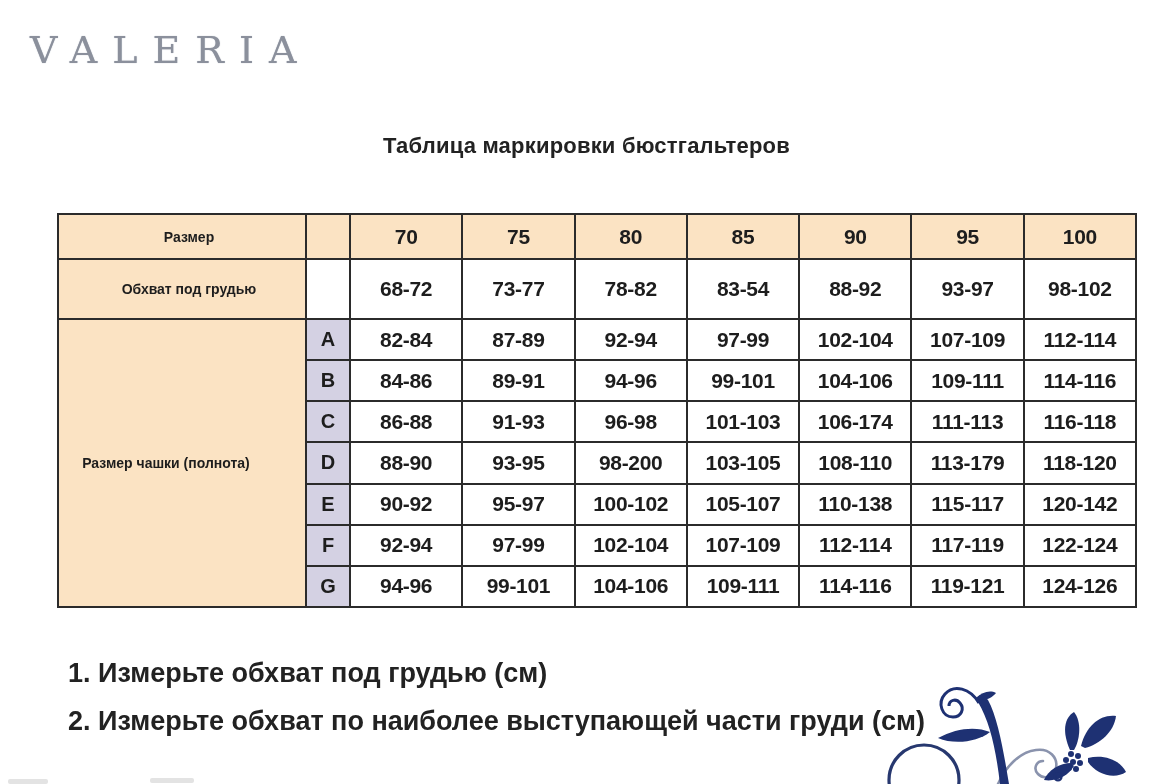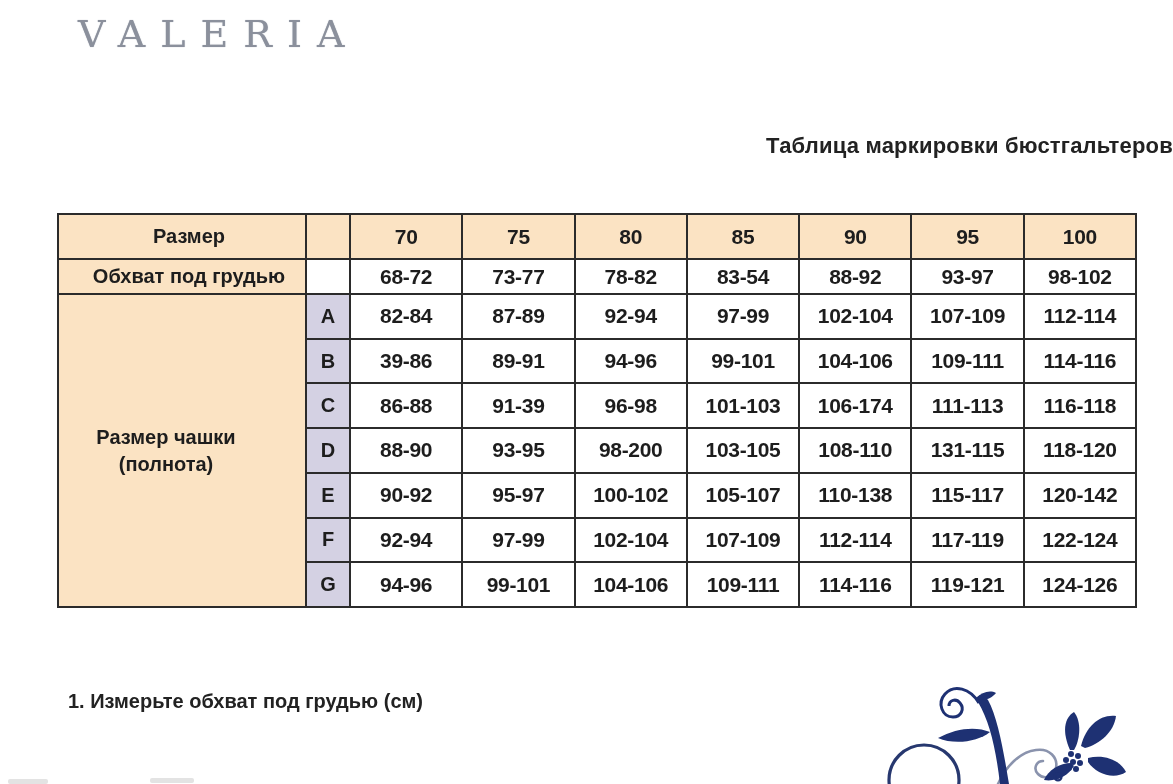--- a/index.html
+++ b/index.html
@@ -3,56 +3,55 @@
 <meta charset="utf-8">
 <style>
   html,body{margin:0;padding:0;}
   body{
     width:1173px;height:784px;overflow:hidden;background:#ffffff;
     font-family:"Liberation Sans", sans-serif;color:#1c1c1c;position:relative;
   }
   .page{position:relative;width:1173px;height:784px;background:#ffffff;}
 
   .logo{
-    position:absolute;left:30px;top:12px;
+    position:absolute;left:30px;top:28px;
     font-family:"DejaVu Serif", serif;
     font-size:38px;font-weight:400;color:#8b909c;
     letter-spacing:15px;
     text-shadow:0 0 1px #aab0bb;
-    margin-left:48px;
   }
 
   .title{
     position:absolute;left:0;top:133px;width:1173px;
-    text-align:right;font-size:22px;font-weight:700;color:#222;
+    text-align:center;font-size:22px;font-weight:700;color:#222;
     letter-spacing:0.2px;
   }
 
   .size-table{
     position:absolute;left:57px;top:213px;
     width:1080px;height:395px;
     border-collapse:collapse;table-layout:fixed;
     font-size:21px;font-weight:700;color:#1d1d1d;
   }
   .size-table td{
     border:2px solid #2b2b2b;
     text-align:center;vertical-align:middle;
     padding:0;
   }
   .c-peach{background:#fbe3c3;}
   .c-lav{background:#d4d1e3;}
   .c-white{background:#ffffff;margin-left:37px;}
-  .lbl{text-align:center;padding-left:14px !important;font-size:20px;}
+  .lbl{text-align:center;padding-left:14px !important;font-size:14px;}
   .cup-lbl{line-height:1.35;}
   .letter{font-size:20px;}
   .num{font-size:21px;letter-spacing:-0.3px;}
 
   .instr{
     position:absolute;left:68px;
-    font-size:20px;font-weight:700;color:#222;margin-top:32px;
+    font-size:27px;font-weight:700;color:#222;
   }
   .instr-1{top:658px;}
   .instr-2{top:706px;}
 
   .ornament{
     position:absolute;left:878px;top:670px;width:270px;height:114px;
     overflow:hidden;
   }
 
   .fragment{
@@ -87,21 +86,21 @@
       <td class="c-peach lbl">Размер</td>
       <td class="c-peach"></td>
       <td class="c-peach num">70</td>
       <td class="c-peach num">75</td>
       <td class="c-peach num">80</td>
       <td class="c-peach num">85</td>
       <td class="c-peach num">90</td>
       <td class="c-peach num">95</td>
       <td class="c-peach num">100</td>
     </tr>
-    <tr style="height:35px">
+    <tr style="height:60px">
       <td class="c-peach lbl">Обхват под грудью</td>
       <td class="c-white"></td>
       <td class="c-white num">68-72</td>
       <td class="c-white num">73-77</td>
       <td class="c-white num">78-82</td>
       <td class="c-white num">83-54</td>
       <td class="c-white num">88-92</td>
       <td class="c-white num">93-97</td>
       <td class="c-white num">98-102</td>
     </tr>
@@ -111,46 +110,46 @@
       <td class="c-white num">82-84</td>
       <td class="c-white num">87-89</td>
       <td class="c-white num">92-94</td>
       <td class="c-white num">97-99</td>
       <td class="c-white num">102-104</td>
       <td class="c-white num">107-109</td>
       <td class="c-white num">112-114</td>
     </tr>
     <tr>
       <td class="c-lav letter">B</td>
-      <td class="c-white num">39-86</td>
+      <td class="c-white num">84-86</td>
       <td class="c-white num">89-91</td>
       <td class="c-white num">94-96</td>
       <td class="c-white num">99-101</td>
       <td class="c-white num">104-106</td>
       <td class="c-white num">109-111</td>
       <td class="c-white num">114-116</td>
     </tr>
     <tr>
       <td class="c-lav letter">C</td>
       <td class="c-white num">86-88</td>
-      <td class="c-white num">91-39</td>
+      <td class="c-white num">91-93</td>
       <td class="c-white num">96-98</td>
       <td class="c-white num">101-103</td>
       <td class="c-white num">106-174</td>
       <td class="c-white num">111-113</td>
       <td class="c-white num">116-118</td>
     </tr>
     <tr>
       <td class="c-lav letter">D</td>
       <td class="c-white num">88-90</td>
       <td class="c-white num">93-95</td>
       <td class="c-white num">98-200</td>
       <td class="c-white num">103-105</td>
       <td class="c-white num">108-110</td>
-      <td class="c-white num">131-115</td>
+      <td class="c-white num">113-179</td>
       <td class="c-white num">118-120</td>
     </tr>
     <tr>
       <td class="c-lav letter">E</td>
       <td class="c-white num">90-92</td>
       <td class="c-white num">95-97</td>
       <td class="c-white num">100-102</td>
       <td class="c-white num">105-107</td>
       <td class="c-white num">110-138</td>
       <td class="c-white num">115-117</td>
@@ -173,20 +172,21 @@
       <td class="c-white num">104-106</td>
       <td class="c-white num">109-111</td>
       <td class="c-white num">114-116</td>
       <td class="c-white num">119-121</td>
       <td class="c-white num">124-126</td>
     </tr>
   </tbody>
     </table>
 
   <div class="instr instr-1">1. Измерьте обхват под грудью (см)</div>
+  <div class="instr instr-2">2. Измерьте обхват по наиболее выступающей части груди (см)</div>
 
   <div class="ornament">
     <svg width="270" height="114" viewBox="0 0 270 114" xmlns="http://www.w3.org/2000/svg">
 
       <circle cx="46" cy="110" r="35" fill="none" stroke="#27386f" stroke-width="3.2"></circle>
 
       <path d="M 120 114 C 128 96 142 82 158 80 C 172 78 180 88 178 98 C 176 107 166 110 160 104 C 155 99 158 91 165 91" fill="none" stroke="#8a93ad" stroke-width="2.6" stroke-linecap="round"></path>
 
       <path d="M 122 114 C 118 80 112 52 100 32 C 96 26 104 22 110 30 C 120 48 126 84 131 114 Z" fill="#1e3173"></path>
       <path d="M 101 33 C 92 18 76 14 67 24 C 59 33 64 47 75 47 C 83 47 87 39 82 33 C 78 28 71 30 71 36" fill="none" stroke="#1e3173" stroke-width="3"></path>

